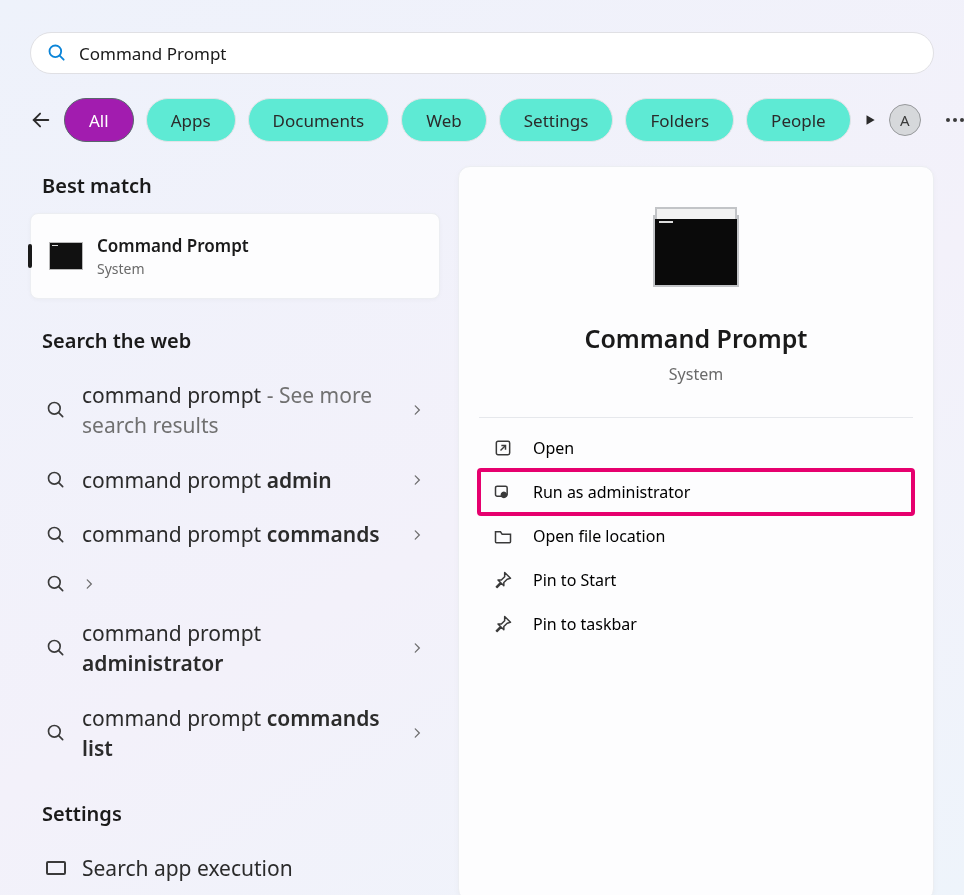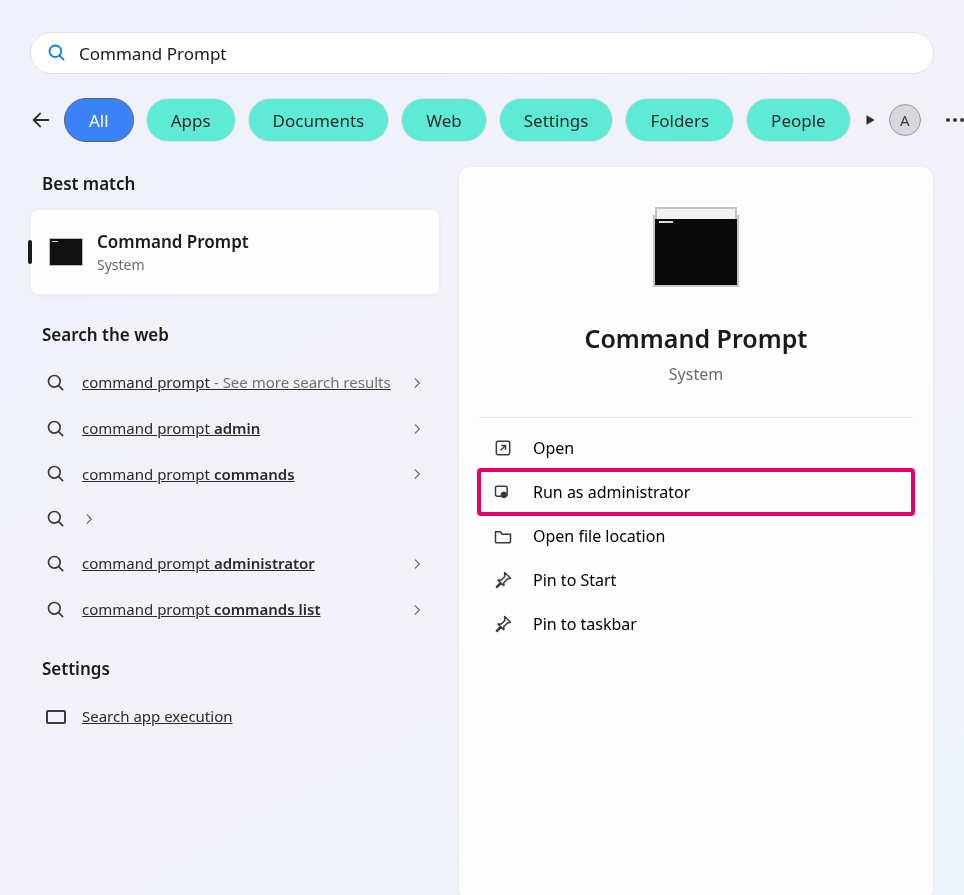--- a/index.html
+++ b/index.html
@@ -29,42 +29,42 @@
 
   
   .filter-row { display:flex; align-items:center; gap:12px; margin-top:24px; }
   .back-btn { width:38px; height:38px; display:flex; align-items:center; justify-content:center; cursor:pointer; }
   .pill {
     display:inline-flex; align-items:center; justify-content:center;
     height:44px; padding:0 24px; border-radius:22px;
     border:1px solid #e3e3e7; background:#5eead4; color:#2b2b2b;
     font-size:17px; cursor:pointer;
   }
-  .pill.active { background:#3b82f6; color:#fff; border-color:#5a646d; }
+  .pill.active { background:#a21caf; color:#fff; border-color:#5a646d; }
   .more-filters-btn { width:38px; height:38px; display:flex; align-items:center; justify-content:center; cursor:pointer; }
   .avatar-wrap { margin-left:auto; display:flex; align-items:center; gap:18px; }
   .avatar {
     width:32px; height:32px; border-radius:50%;
     background:#d6d8db; border:1px solid #97999c;
     display:flex; align-items:center; justify-content:center;
     font-size:15px; color:#3a3a3a;
   }
   .ellipsis-btn { width:32px; height:32px; display:flex; align-items:center; justify-content:center; cursor:pointer; font-size:20px; color:#3a3a3a; }
 
   
   .content { display:flex; gap:18px; margin-top:24px; height: calc(895px - 160px); }
   .left-col { width:410px; }
   .right-card {
     flex:1; background:#fdfdfe; border-radius:12px; border:1px solid #eceef2;
     box-shadow:0 2px 6px rgba(0,0,0,0.03);
     padding:48px 20px 40px;
     display:flex; flex-direction:column; align-items:center;
   }
 
-  .section-title { font-size:17px; font-weight:600; color:#1a1a1a; margin: 6px 0 14px 12px; }
+  .section-title { font-size:20px; font-weight:600; color:#1a1a1a; margin: 6px 0 14px 12px; }
 
   .best-card {
     background:#fdfdfe; border:1px solid #eceef2; border-radius:8px;
     padding:20px 18px; display:flex; align-items:center; gap:14px;
     box-shadow:0 1px 4px rgba(0,0,0,0.03);
     position:relative;
   }
   .best-card::before {
     content:""; position:absolute; left:-3px; top:30px; bottom:30px; width:4px;
     background:#1a1a1a; border-radius:3px;
@@ -77,21 +77,21 @@
   .best-card .title { font-size:17px; font-weight:600; color:#1a1a1a; }
   .best-card .subtitle { font-size:14px; color:#6a6a6a; margin-top:2px; }
 
   .web-list { margin-top:4px; }
   .web-item {
     display:flex; align-items:center; gap:16px;
     padding:12px 16px; cursor:pointer; border-radius:6px;
     position:relative;
   }
   .web-item .mag-sm { flex-shrink:0; }
-  .web-item .txt { flex:1; font-size:15px; color:#2b2b2b; line-height:1.45;text-decoration:underline; }
+  .web-item .txt { flex:1; font-size:21px; color:#2b2b2b; line-height:1.45; }
   .web-item .sub { color:#707070; font-weight:400; }
   .web-item b { font-weight:600; }
   .web-item .chev { color:#6d6d6d; }
 
   
   .cmd-thumb-lg {
     width:86px; height:72px; background:#0a0a0a; border:2px solid #c2c4c7;
     position:relative; margin-bottom:34px;
   }
   .cmd-thumb-lg::before {

